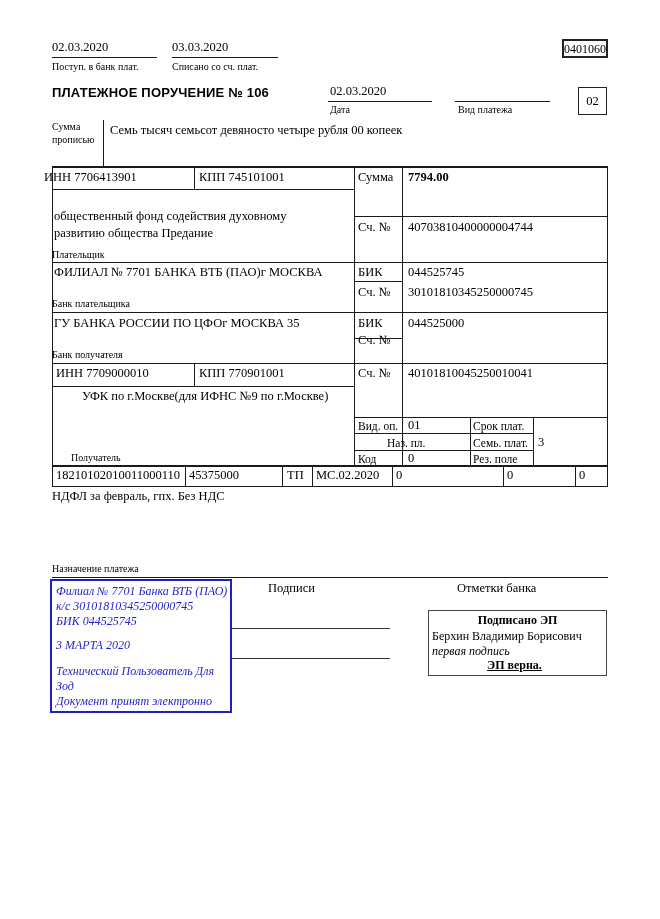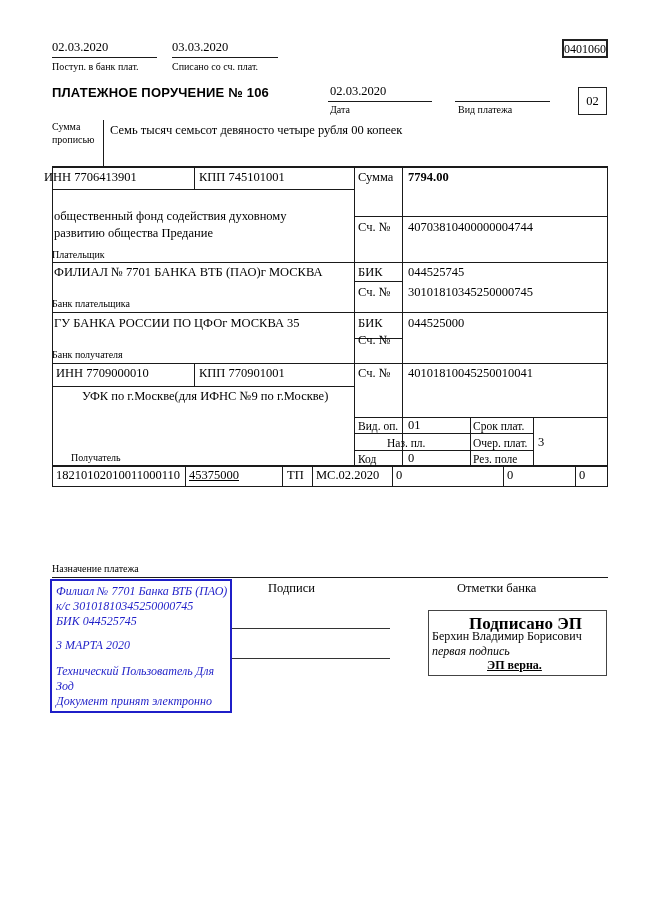--- a/index.html
+++ b/index.html
@@ -104,52 +104,53 @@
   <div class="t" style="left:56px;top:366px;">ИНН 7709000010</div>
   <div class="t" style="left:199px;top:366px;">КПП 770901001</div>
   <div class="t" style="left:358px;top:366px;">Сч. №</div>
   <div class="t" style="left:408px;top:366px;">40101810045250010041</div>
   <div class="t" style="left:54px;top:389px;margin-left:28px;">УФК по г.Москве(для ИФНС №9 по г.Москве)</div>
 
   <div class="t md" style="left:358px;top:419px;">Вид. оп.</div>
   <div class="t" style="left:408px;top:418px;">01</div>
   <div class="t md" style="left:473px;top:419px;">Срок плат.</div>
   <div class="t md" style="left:358px;top:436px;margin-left:29px;">Наз. пл.</div>
-  <div class="t md" style="left:473px;top:436px;">Очер. плат.</div>
+  <div class="t md" style="left:473px;top:436px;">Семь. плат.</div>
   <div class="t" style="left:538px;top:435px;">3</div>
   <div class="t md" style="left:358px;top:452px;">Код</div>
   <div class="t" style="left:408px;top:451px;">0</div>
   <div class="t md" style="left:473px;top:452px;">Рез. поле</div>
   <div class="t sm" style="left:52px;top:452px;margin-left:19px;">Получатель</div>
 
   <div class="t" style="left:56px;top:468px;">18210102010011000110</div>
-  <div class="t" style="left:189px;top:468px;text-decoration:underline;">45375000</div>
+  <div class="t" style="left:189px;top:468px;">45375000</div>
   <div class="t" style="left:287px;top:468px;">ТП</div>
   <div class="t" style="left:316px;top:468px;">МС.02.2020</div>
   <div class="t" style="left:396px;top:468px;">0</div>
   <div class="t" style="left:507px;top:468px;">0</div>
   <div class="t" style="left:579px;top:468px;">0</div>
 
+  <div class="t" style="left:52px;top:489px;">НДФЛ за февраль, гпх. Без НДС</div>
   <div class="t sm" style="left:52px;top:563px;">Назначение платежа</div>
   <div class="hl" style="left:52px;top:577px;width:556px;"></div>
 
   <div class="t" style="left:268px;top:581px;">Подписи</div>
   <div class="t" style="left:457px;top:581px;">Отметки банка</div>
 
   <div class="hl" style="left:232px;top:628px;width:158px;background:#333;"></div>
   <div class="hl" style="left:232px;top:658px;width:158px;background:#333;"></div>
 
   <div class="box" style="left:50px;top:579px;width:182px;height:134px;border:2px solid #1f1fc8;"></div>
   <div class="stamp-line" style="left:56px;top:584px;">Филиал № 7701 Банка ВТБ (ПАО)</div>
   <div class="stamp-line" style="left:56px;top:599px;">к/с 30101810345250000745</div>
   <div class="stamp-line" style="left:56px;top:614px;">БИК 044525745</div>
   <div class="stamp-line" style="left:56px;top:638px;">3 МАРТА 2020</div>
   <div class="stamp-line" style="left:56px;top:664px;">Технический Пользователь Для</div>
   <div class="stamp-line" style="left:56px;top:679px;">Зод</div>
   <div class="stamp-line" style="left:56px;top:694px;">Документ принят электронно</div>
 
   <div class="box" style="left:428px;top:610px;width:179px;height:66px;border:1px solid #444;"></div>
-  <div class="t b center" style="left:428px;top:613px;width:179px;font-size:17px;padding-left:8px;">Подписано ЭП</div>
+  <div class="t b center" style="left:428px;top:613px;width:179px;font-size:12px;">Подписано ЭП</div>
   <div class="t" style="left:432px;top:629px;font-size:12px;">Берхин Владимир Борисович</div>
   <div class="t i" style="left:432px;top:644px;font-size:12px;">первая подпись</div>
   <div class="t b" style="left:487px;top:658px;font-size:12px;text-decoration:underline;">ЭП верна.</div>
 
 </div>
 
 </body></html>

